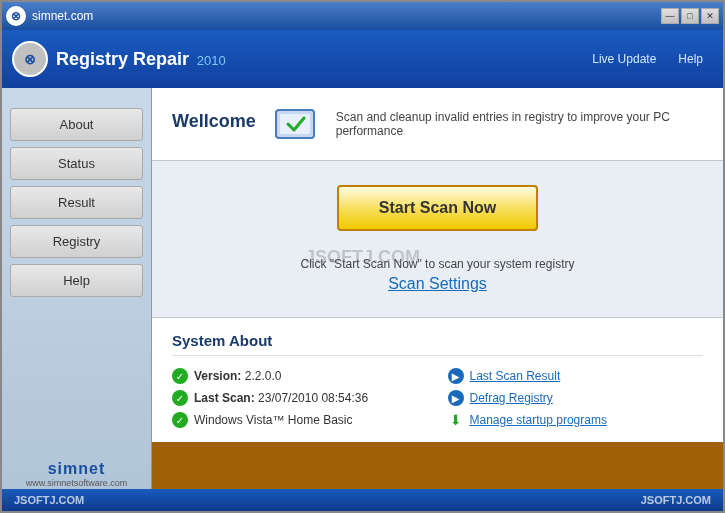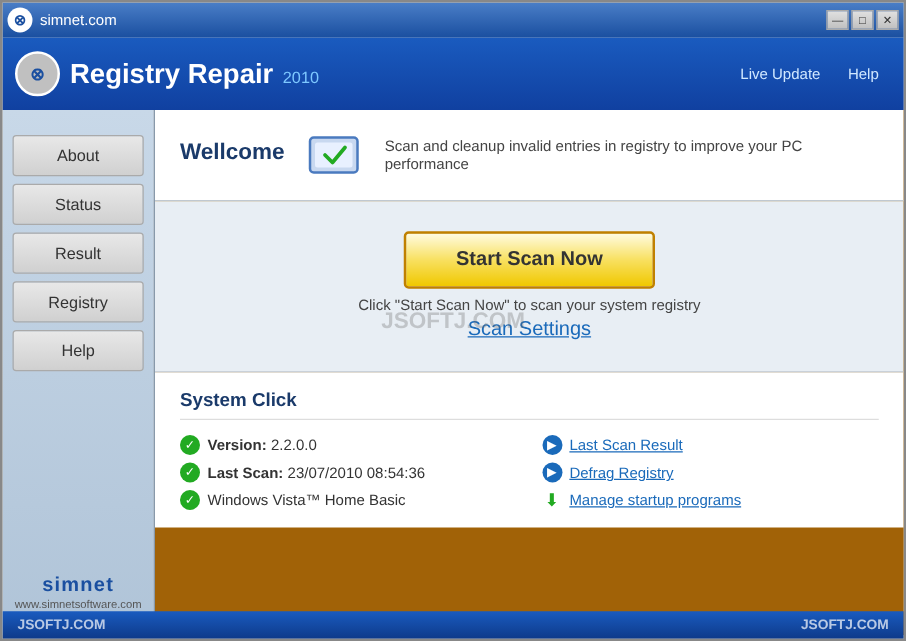--- a/index.html
+++ b/index.html
@@ -83,21 +83,21 @@
       border: 2px solid #fff;
       display: flex;
       align-items: center;
       justify-content: center;
       font-size: 14px;
       color: #1a4fa0;
       font-weight: bold;
     }
     #app-title {
       color: #fff;
-      font-size: 22px;
+      font-size: 18px;
       font-weight: bold;
     }
     #app-subtitle {
       color: #7ec8ff;
       font-size: 13px;
       margin-left: 4px;
     }
     #header-nav {
       display: flex;
       gap: 2px;
@@ -113,21 +113,21 @@
     }
 
     
     #main-layout {
       display: flex;
       height: 420px;
     }
 
     
     #sidebar {
-      width: 122px;
+      width: 150px;
       background: linear-gradient(to bottom, #c8d8e8 0%, #b0c4d8 100%);
       border-right: 1px solid #8899aa;
       padding: 10px 8px;
       display: flex;
       flex-direction: column;
       gap: 6px;
       justify-content: flex-start;
       padding-top: 20px;
     }
     .sidebar-btn {
@@ -200,21 +200,21 @@
     #scan-btn {
       display: inline-block;
       padding: 12px 40px;
       background: linear-gradient(to bottom, #fffbe0 0%, #f8e060 50%, #f0c800 100%);
       border: 2px solid #c08000;
       border-radius: 4px;
       font-size: 16px;
       font-weight: bold;
       color: #333;
       cursor: pointer;
-      margin-bottom: 6px;
+      margin-bottom: 26px;
     }
     #scan-hint {
       font-size: 12px;
       color: #444;
       margin-bottom: 4px;
     }
     #scan-settings-link {
       font-size: 16px;
       color: #1a6aba;
       text-decoration: underline;
@@ -378,21 +378,21 @@
       <div id="welcome-text">Scan and cleanup invalid entries in registry to improve your PC performance</div>
     </div>
 
     <div id="scan-section">
       <button id="scan-btn">Start Scan Now</button>
       <div id="scan-hint">Click "Start Scan Now" to scan your system registry</div>
       <span id="scan-settings-link">Scan Settings</span>
     </div>
 
     <div id="status-section">
-      <div id="status-title">System Click</div>
+      <div id="status-title">System About</div>
       <div id="status-grid">
 
         <div>
           <div class="status-item">
             <div class="status-icon-green">✓</div>
             <span><strong>Version:</strong> <span>2.2.0.0</span></span>
           </div>
           <div class="status-item" style="margin-top:6px">
             <div class="status-icon-green">✓</div>
             <span><strong>Last Scan:</strong> <span>23/07/2010 08:54:36</span></span>

